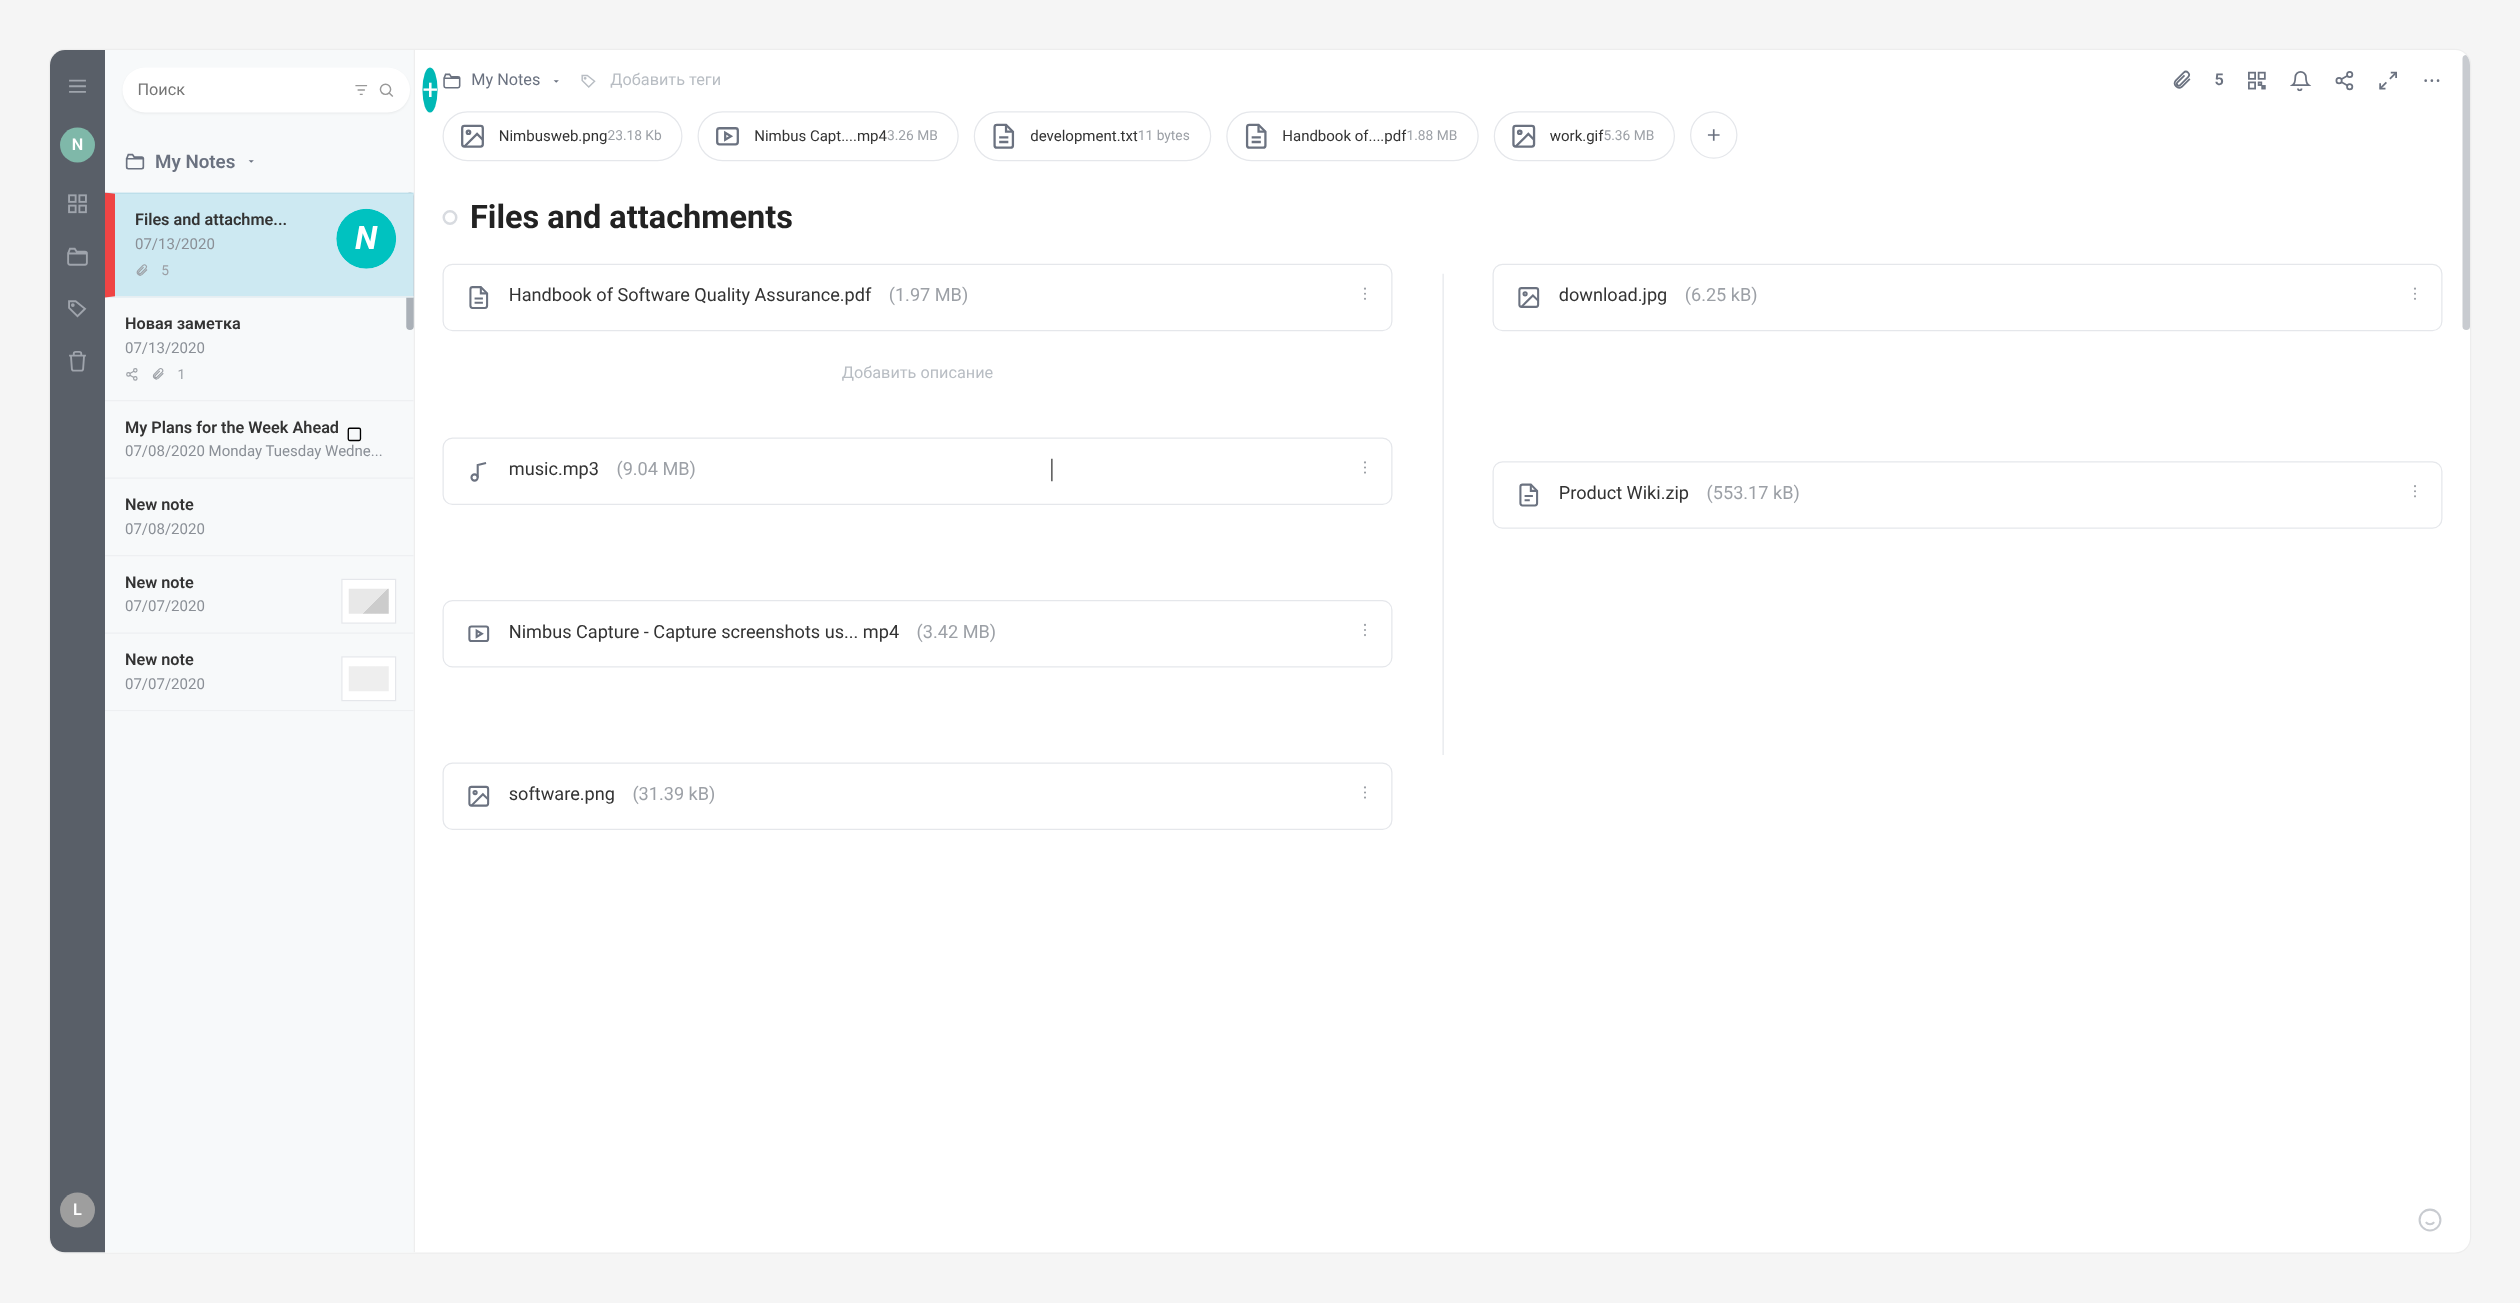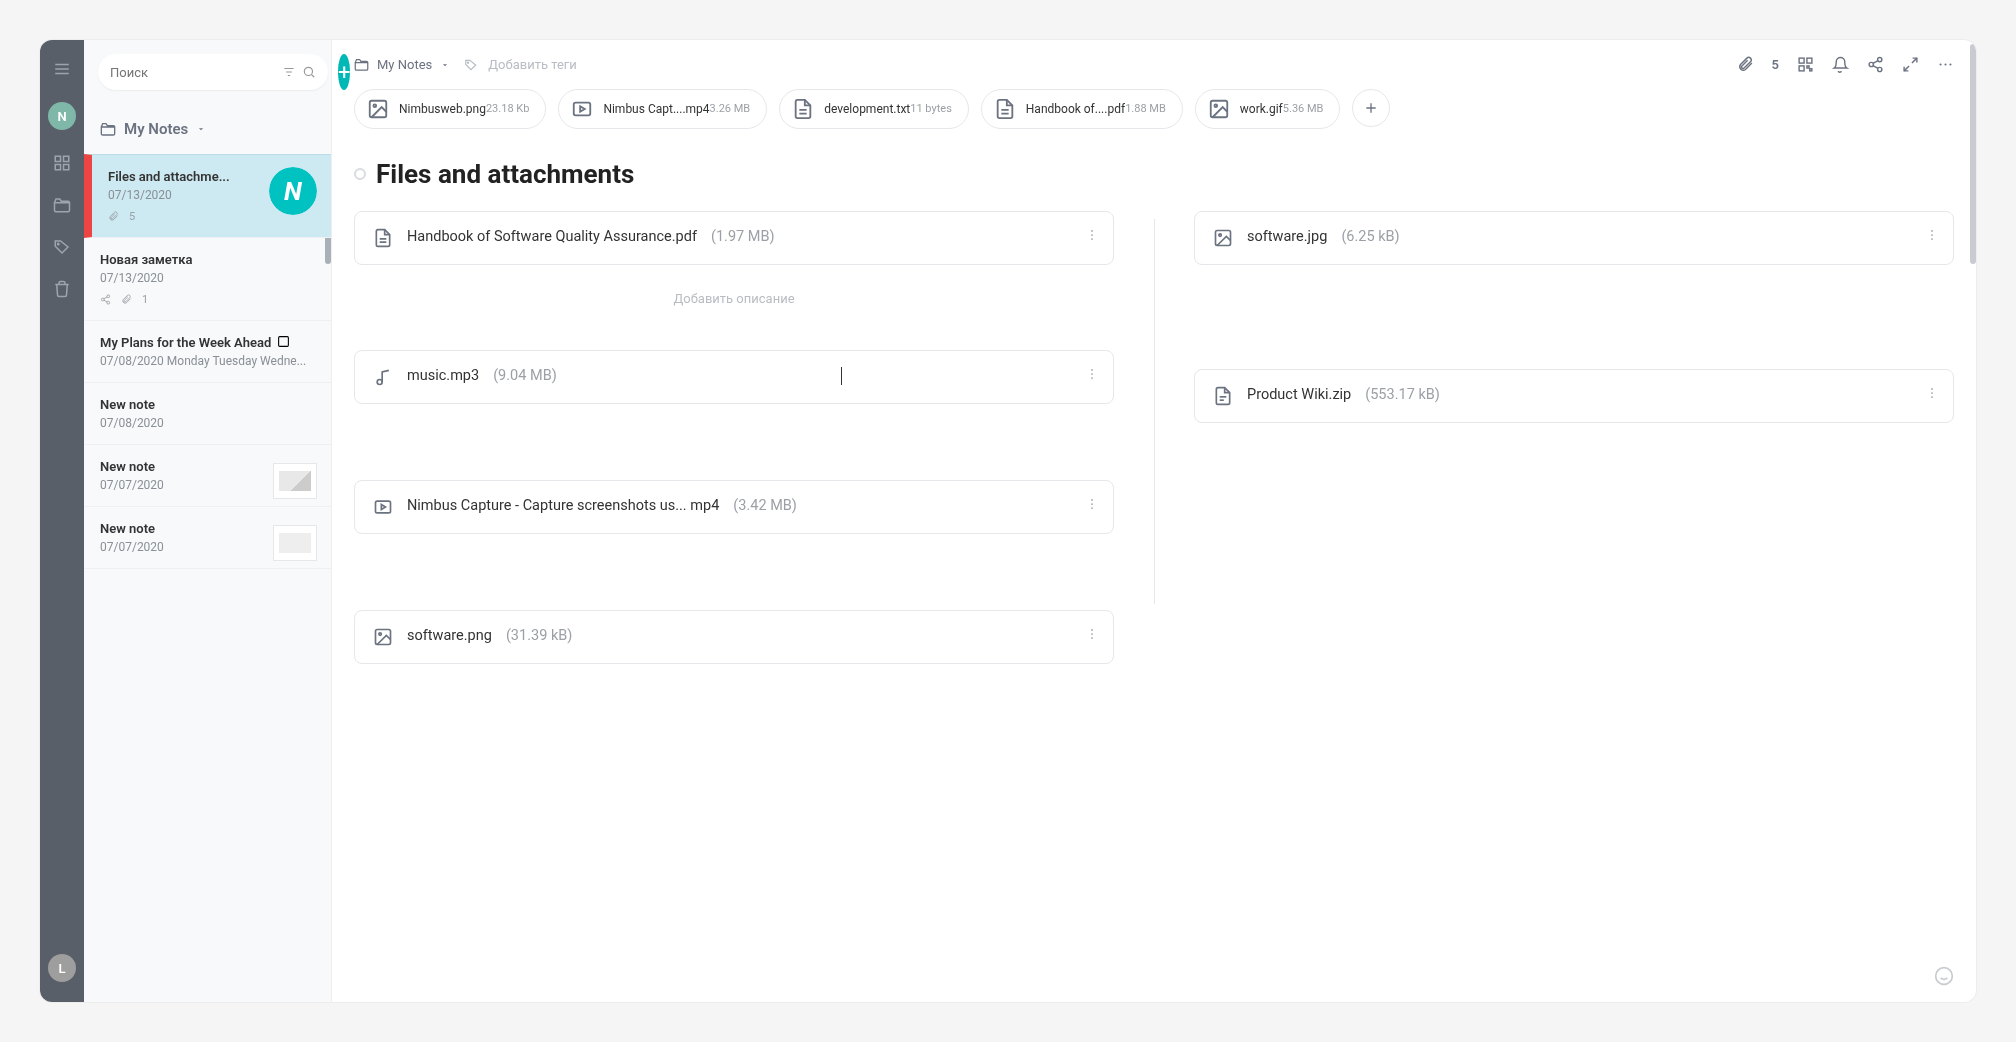--- a/index.html
+++ b/index.html
@@ -52,21 +52,21 @@
 .cards{display:grid;grid-template-columns:1fr 1fr;gap:0 80px;position:relative}
 .col{display:flex;flex-direction:column;gap:18px}
 .card{border:1px solid #e5e7eb;border-radius:8px;padding:16px 18px;display:flex;align-items:flex-start;gap:14px;position:relative}
 .card .fi{width:20px;height:20px;color:#6b7280}
 .card-name{font-size:14.5px;color:#333}
 .card-size{font-size:14.5px;color:#9ca0a6}
 .card .dots{position:absolute;right:14px;color:#9ca0a6;cursor:pointer}
 .desc{text-align:center;font-size:13px;color:#b8bdc3;margin:8px 0 26px}
 .divider{position:absolute;left:50%;top:8px;bottom:60px;width:1px;background:#e5e7eb}
 svg{display:block}
-.note-title-row{display:flex;align-items:flex-start;gap:6px}
+.note-title-row{display:flex;align-items:flex-end;gap:6px}
 .pad-r{padding-right:60px}
 .emoji-btn{position:absolute;right:22px;bottom:16px;color:#c8cbd0;cursor:pointer}
 .spacer-card{height:40px}
 .text-cursor{width:1px;height:18px;background:#333;display:inline-block;margin-left:270px}
 .scrollthumb{position:absolute;right:0;top:0;width:6px;height:110px;background:#aab0b7;border-radius:3px}
 .scrollthumb2{position:absolute;right:0;top:4px;width:6px;height:220px;background:#c8cbd0;border-radius:3px}
 .notes-container{position:relative;flex:1}
 </style>
 </head>
 <body>
@@ -380,21 +380,21 @@
                 </svg>
           </div>
         </div>
         <div class="col">
           <div class="card">
             <svg class="fi" viewBox="0 0 24 24" fill="none" stroke="currentColor" stroke-width="2">
                   <rect x="3" y="3" width="18" height="18" rx="2"></rect>
                   <circle cx="8.5" cy="8.5" r="1.5"></circle>
                   <polyline points="21 15 16 10 5 21"></polyline>
                 </svg>
-            <span class="card-name">software.jpg</span>
+            <span class="card-name">download.jpg</span>
             <span class="card-size">(6.25 kB)</span>
             <svg class="dots" width="14" height="14" viewBox="0 0 24 24" fill="currentColor">
                   <circle cx="12" cy="5" r="1.5"></circle>
                   <circle cx="12" cy="12" r="1.5"></circle>
                   <circle cx="12" cy="19" r="1.5"></circle>
                 </svg>
           </div>
           <div style="height:68px"></div>
           <div class="card">
             <svg class="fi" viewBox="0 0 24 24" fill="none" stroke="currentColor" stroke-width="2">

